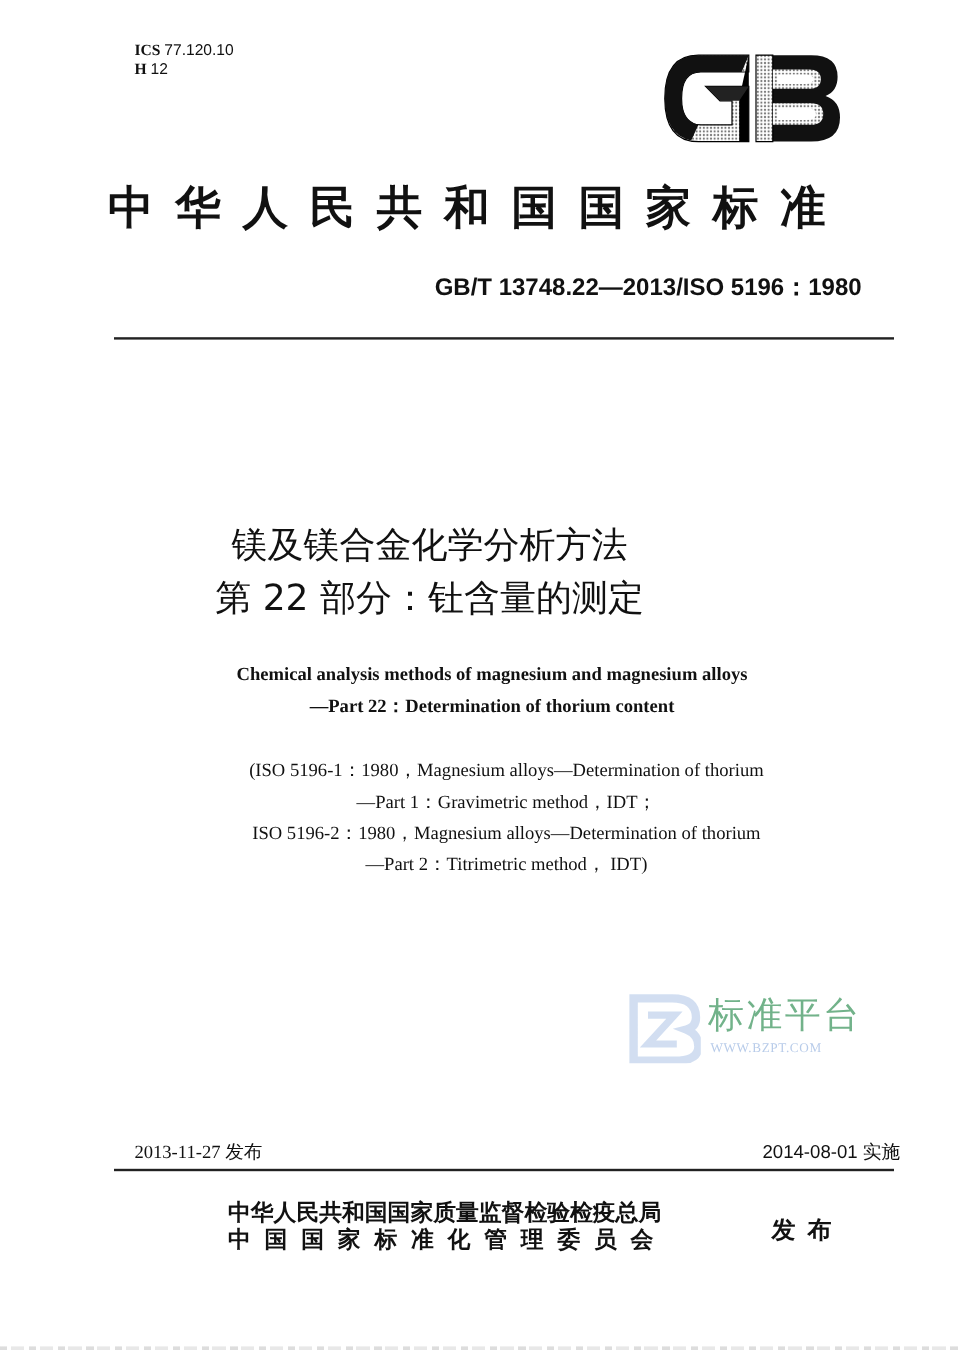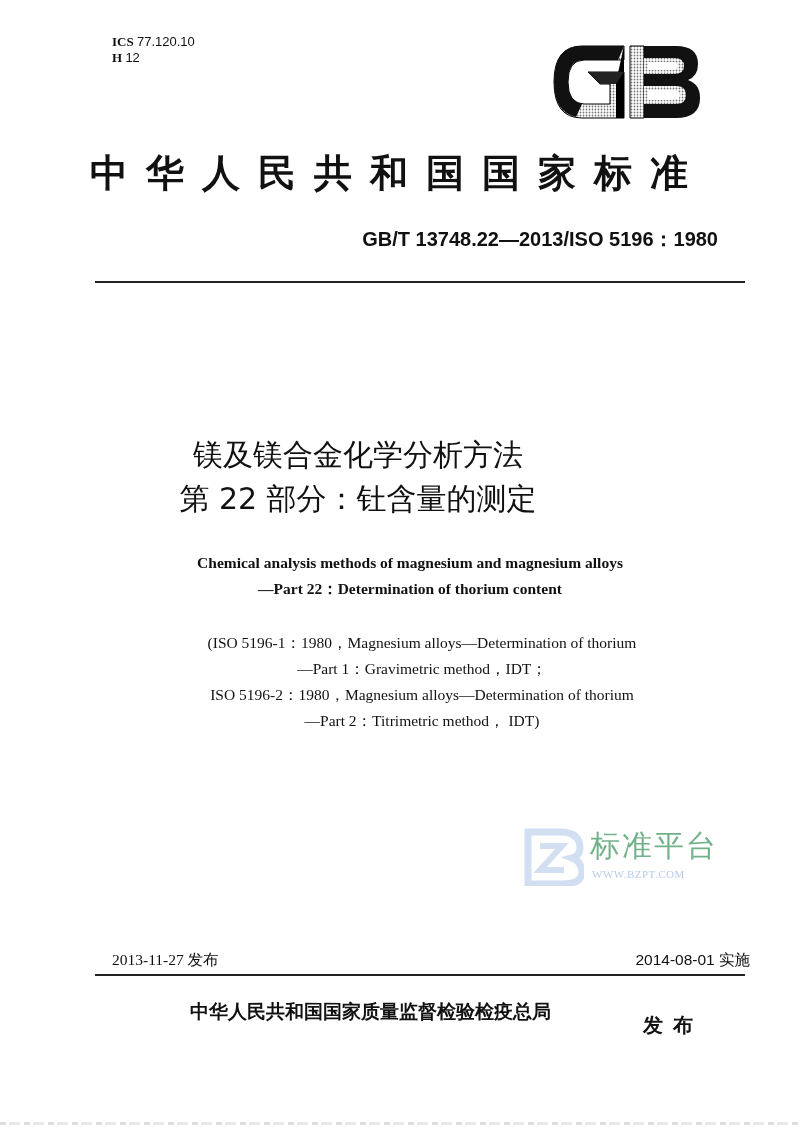--- a/index.html
+++ b/index.html
@@ -103,16 +103,17 @@
 </div>
 <div class="abs wm-text">标准平台</div>
 <div class="abs wm-url">WWW.BZPT.COM</div>
 
 <div class="abs date-l">2013-11-27 发布</div>
 <div class="abs date-r">2014-08-01 实施</div>
 <div class="abs rule rule2"></div>
 
 <div class="abs issuer">
   <div>中华人民共和国国家质量监督检验检疫总局</div>
+  <div class="l2">中国国家标准化管理委员会</div>
 </div>
 <div class="abs issue-verb">发布</div>
 
 <div class="abs scanline"></div>
 
 </body></html>

